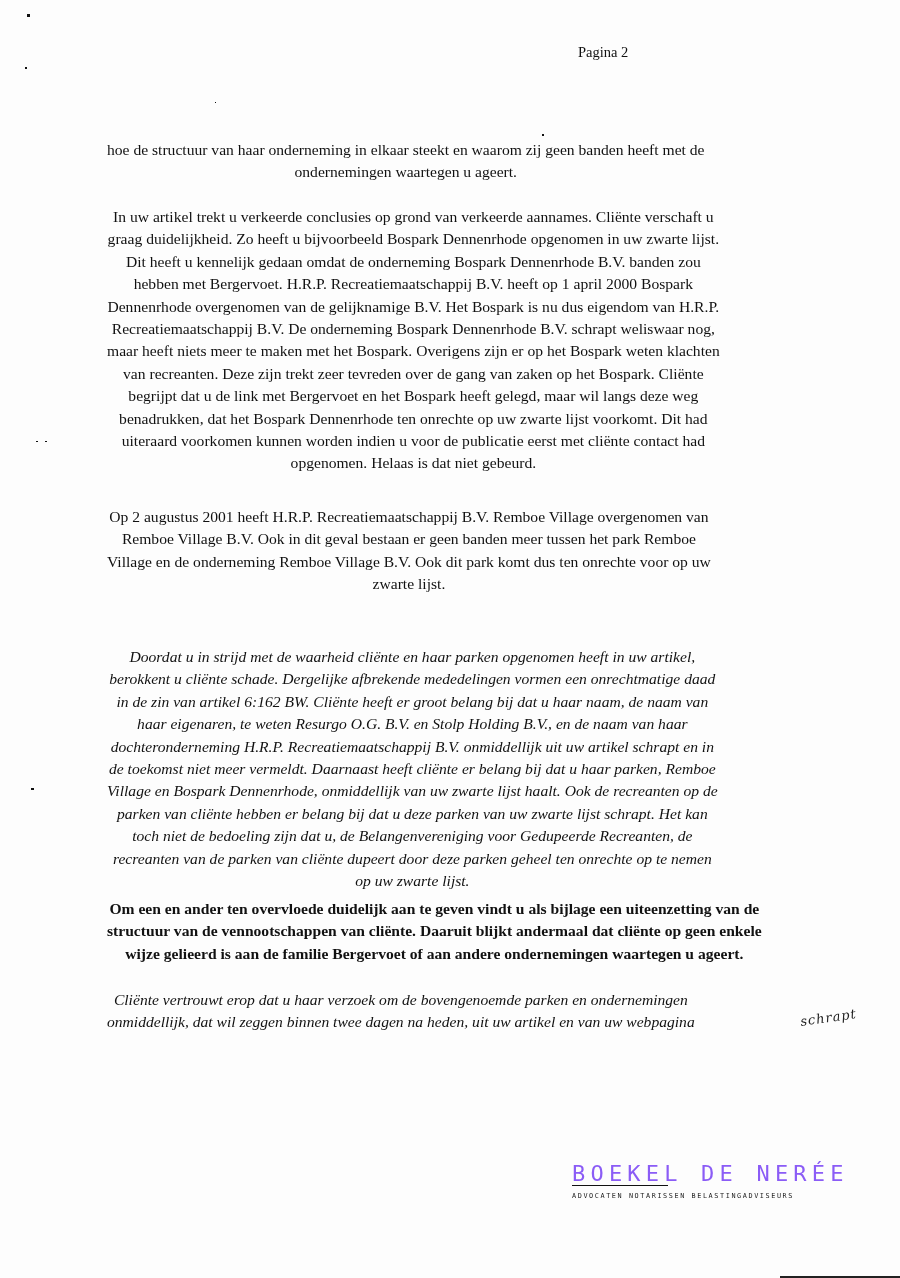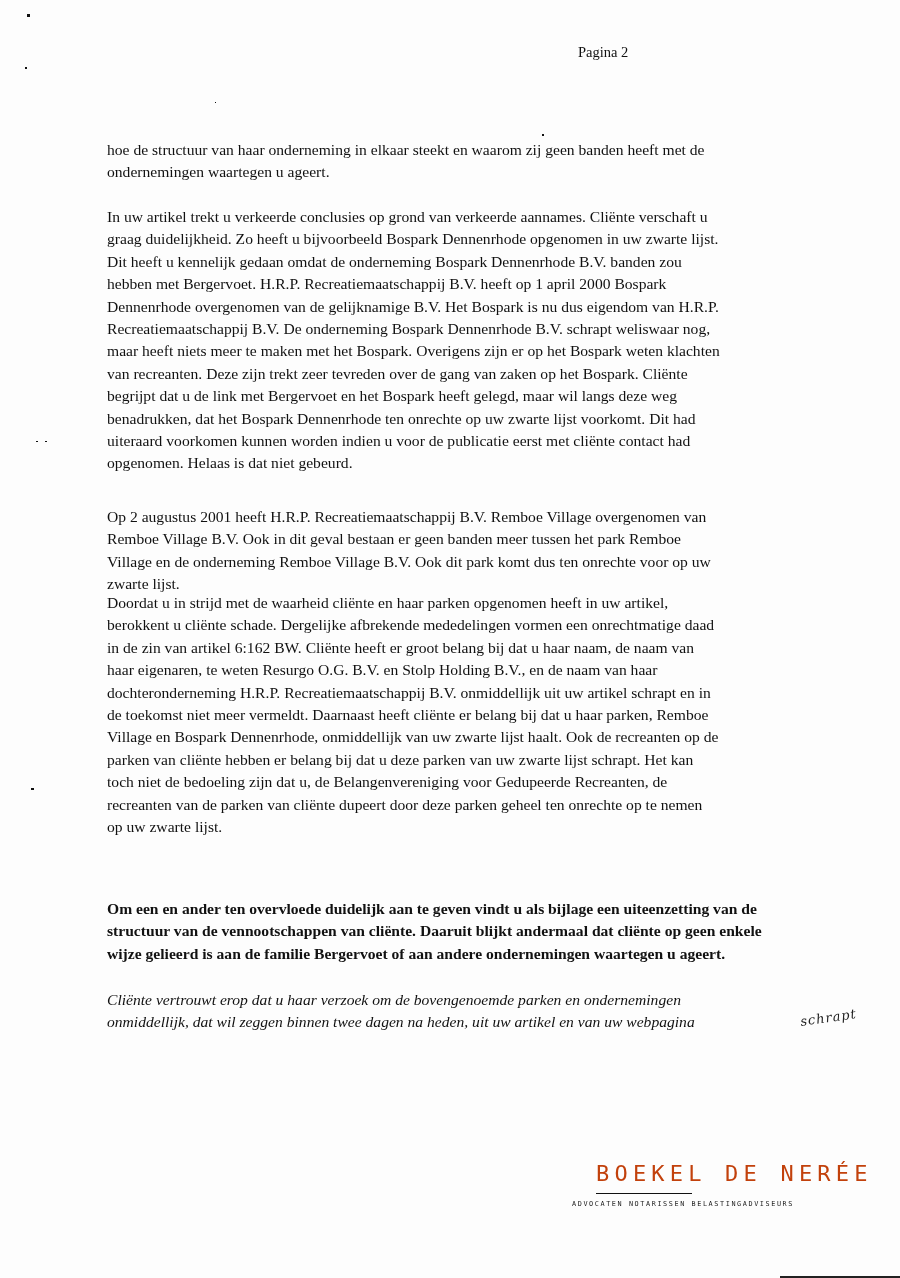--- a/index.html
+++ b/index.html
@@ -1,31 +1,31 @@
 <!DOCTYPE html>
 <html><head>
 <meta charset="utf-8">
 <style>
   html, body { margin:0; padding:0; }
   body {
     width:900px; height:1278px; background:#fdfdfd; position:relative; overflow:hidden;
     font-family:"Liberation Serif", "DejaVu Serif", serif; color:#111;
   }
   .page-num { position:absolute; left:578px; top:44px; font-size:14.5px; }
-  .para { position:absolute; left:107px; font-size:15.6px; line-height:22.4px; white-space:nowrap; }
+  .para { position:absolute; left:107px; font-size:15.6px; line-height:22.4px; white-space:nowrap;text-align:center; }
   .para .line { display:block; }
   .handwriting {
     position:absolute; left:800px; top:1010px; font-family:"DejaVu Serif", serif;
     font-style:italic; font-size:13px; letter-spacing:1px; color:#222; transform:rotate(-8deg);
   }
   .logo { position:absolute; left:572px; top:1163px; }
   .logo-name {
-    font-family:"DejaVu Sans Mono", monospace; font-size:22px; letter-spacing:5.2px; color:#c2410c;
-    border-bottom:1px solid #111; display:inline-block; padding-bottom:8px; line-height:22px;
-    width:96px; overflow:visible; white-space:nowrap;margin-left:24px;
+    font-family:"DejaVu Sans Mono", monospace; font-size:22px; letter-spacing:5.2px; color:#8b5cf6;
+    border-bottom:1px solid #111; display:inline-block; padding-bottom:0; line-height:22px;
+    width:96px; overflow:visible; white-space:nowrap;
   }
   .logo-sub {
     margin-top:6px; font-family:"DejaVu Sans Mono", monospace; font-size:6.8px; letter-spacing:1.6px;
     color:#222; white-space:nowrap;
   }
   .speck { position:absolute; background:#111; }
   .bottom-rule { position:absolute; left:780px; top:1276px; width:120px; height:2px; background:#222; }
 </style>
 </head>
 <body>
@@ -52,21 +52,21 @@
   <span class="line">opgenomen. Helaas is dat niet gebeurd.</span>
 </div>
 
 <div class="para" style="top:506px;">
   <span class="line">Op 2 augustus 2001 heeft H.R.P. Recreatiemaatschappij B.V. Remboe Village overgenomen van</span>
   <span class="line">Remboe Village B.V. Ook in dit geval bestaan er geen banden meer tussen het park Remboe</span>
   <span class="line">Village en de onderneming Remboe Village B.V. Ook dit park komt dus ten onrechte voor op uw</span>
   <span class="line">zwarte lijst.</span>
 </div>
 
-<div class="para" style="top:592px;">
+<div class="para" style="top:646px;font-style:italic;">
   <span class="line">Doordat u in strijd met de waarheid cliënte en haar parken opgenomen heeft in uw artikel,</span>
   <span class="line">berokkent u cliënte schade. Dergelijke afbrekende mededelingen vormen een onrechtmatige daad</span>
   <span class="line">in de zin van artikel 6:162 BW. Cliënte heeft er groot belang bij dat u haar naam, de naam van</span>
   <span class="line">haar eigenaren, te weten Resurgo O.G. B.V. en Stolp Holding B.V., en de naam van haar</span>
   <span class="line">dochteronderneming H.R.P. Recreatiemaatschappij B.V. onmiddellijk uit uw artikel schrapt en in</span>
   <span class="line">de toekomst niet meer vermeldt. Daarnaast heeft cliënte er belang bij dat u haar parken, Remboe</span>
   <span class="line">Village en Bospark Dennenrhode, onmiddellijk van uw zwarte lijst haalt. Ook de recreanten op de</span>
   <span class="line">parken van cliënte hebben er belang bij dat u deze parken van uw zwarte lijst schrapt. Het kan</span>
   <span class="line">toch niet de bedoeling zijn dat u, de Belangenvereniging voor Gedupeerde Recreanten, de</span>
   <span class="line">recreanten van de parken van cliënte dupeert door deze parken geheel ten onrechte op te nemen</span>

